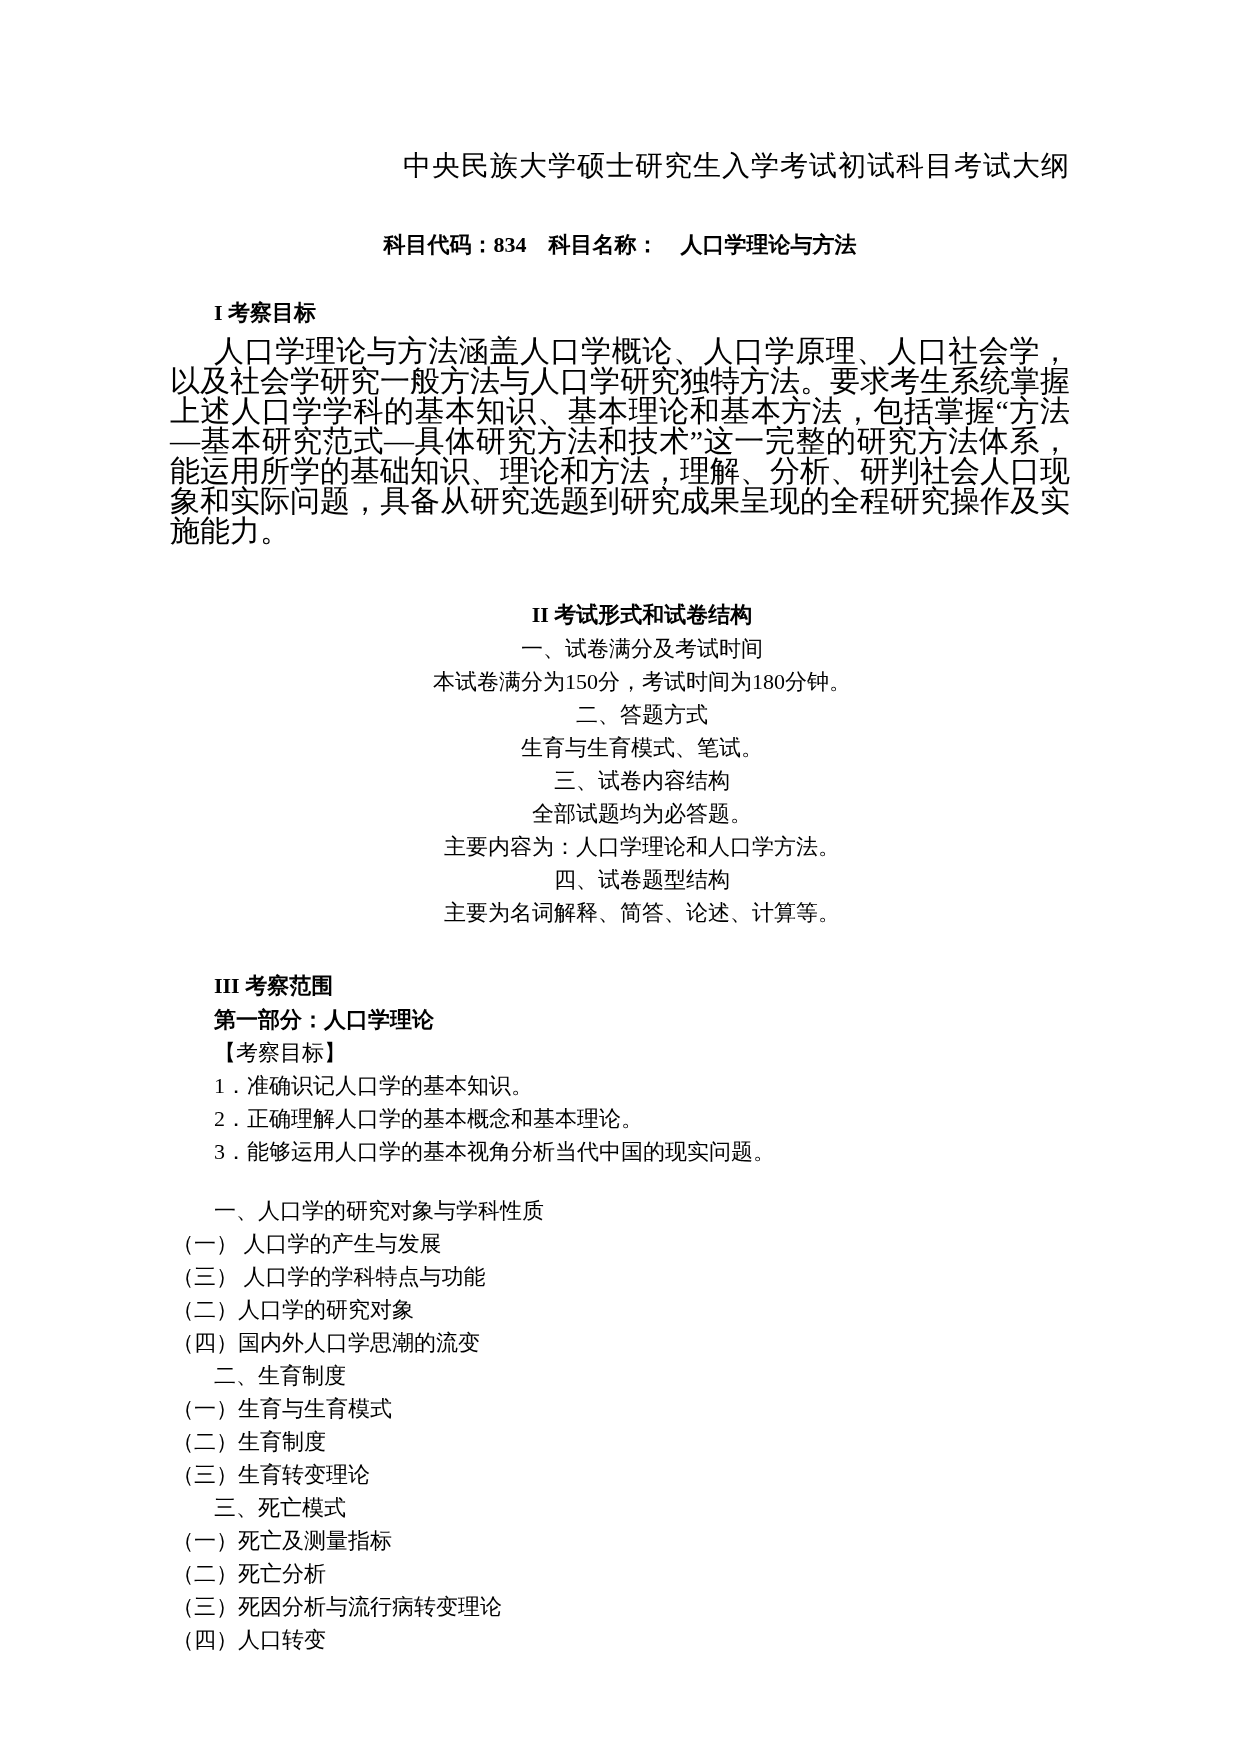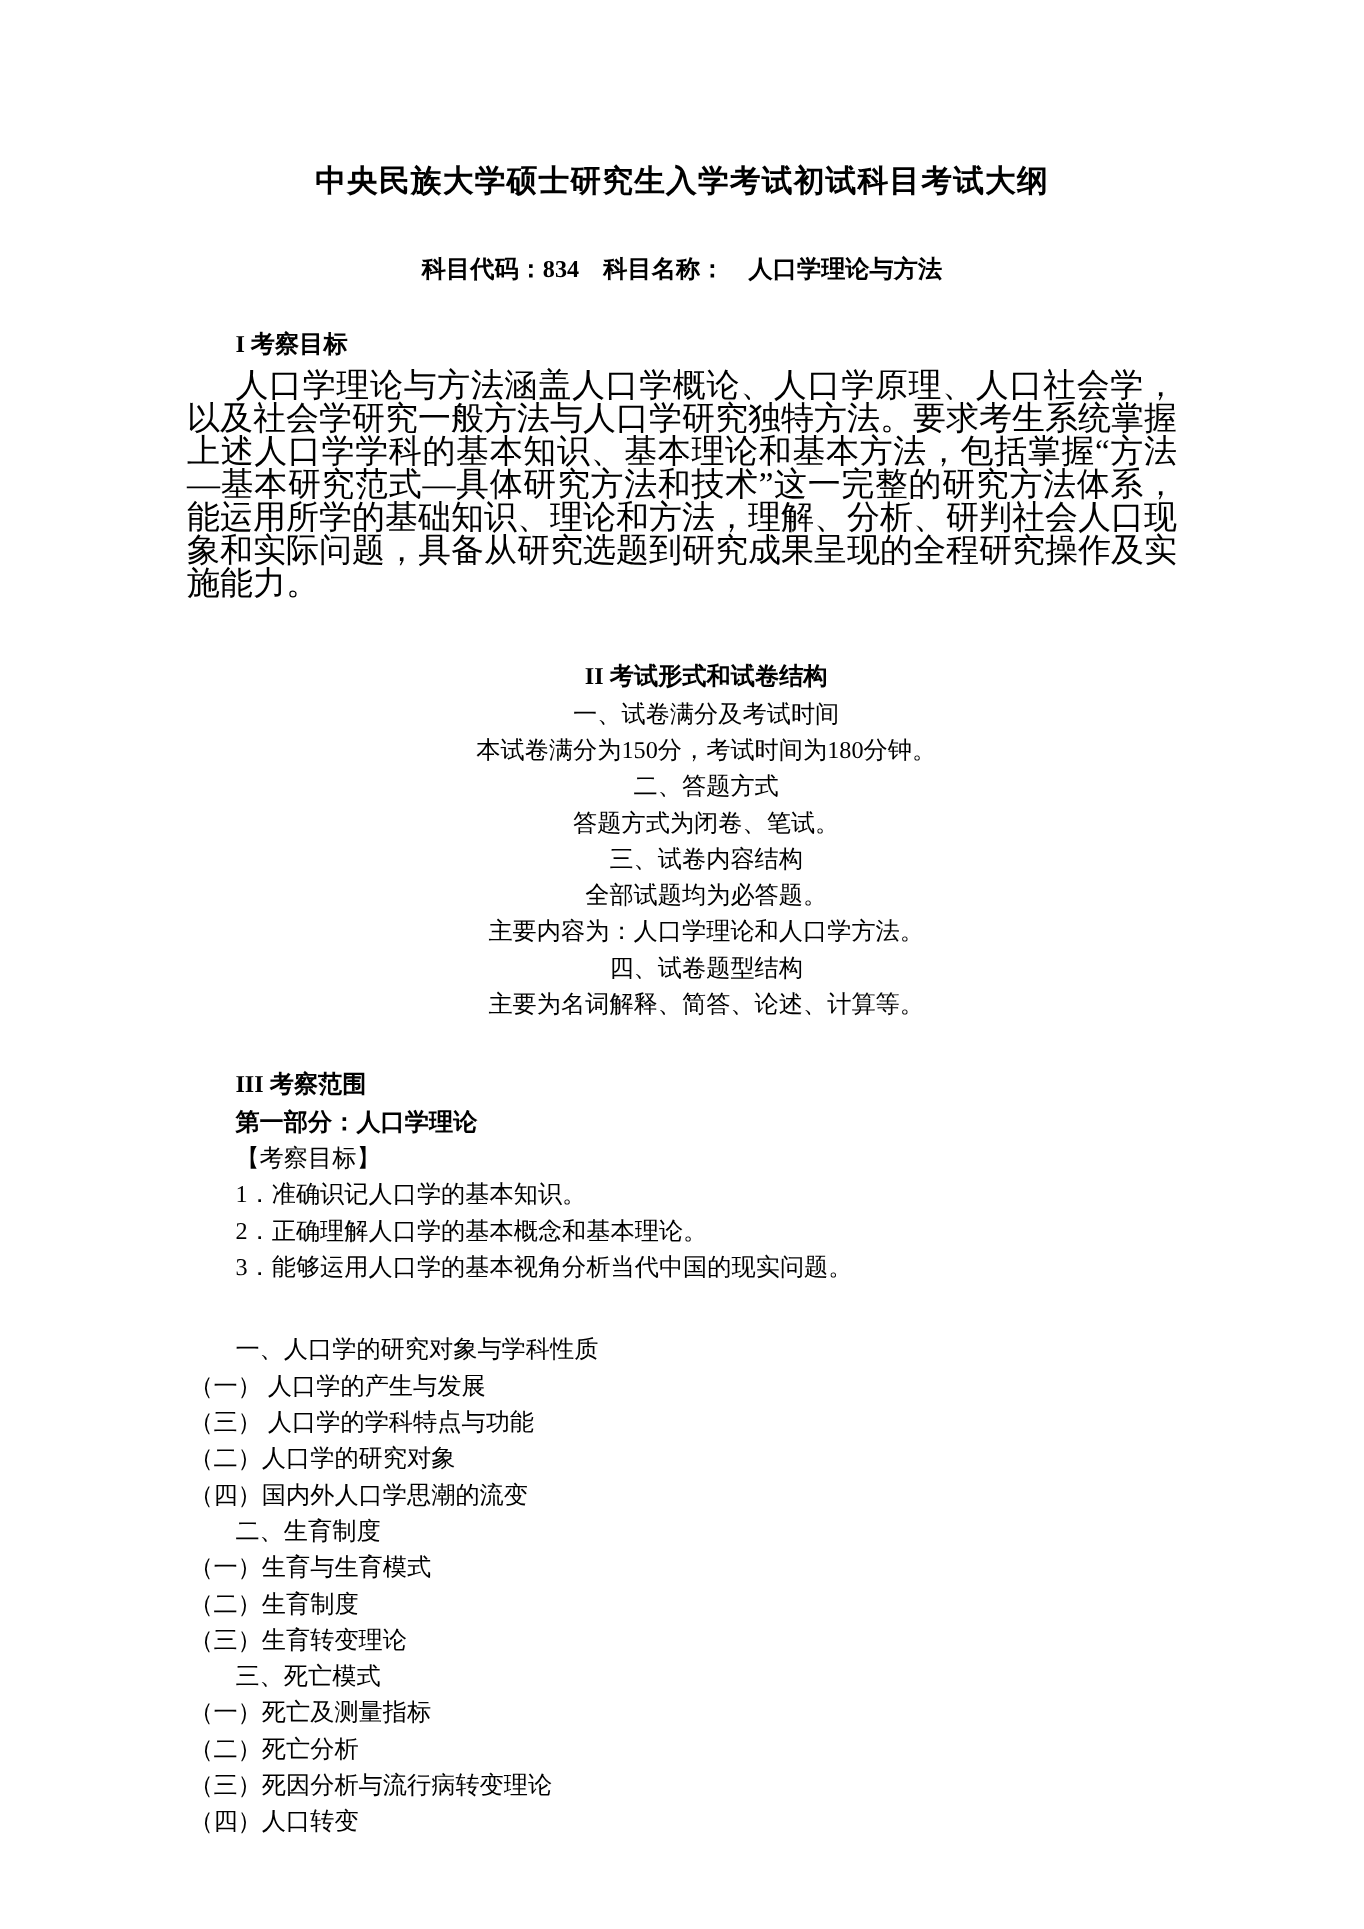--- a/index.html
+++ b/index.html
@@ -11,22 +11,22 @@
     color: #000000;
     overflow: hidden;
   }
   .page {
     width: 1240px;
     height: 1754px;
     padding: 146px 170px 0 170px;
   }
   .doc-title {
     font-size: 28px;
-    font-weight: bold;
-    text-align: center;
+    font-weight: normal;
+    text-align: right;
     line-height: 40px;
     letter-spacing: 1px;
     white-space: nowrap;
   }
   .subject-line {
     margin-top: 44px;
     text-align: center;
     font-size: 22px;
     font-weight: bold;
     line-height: 30px;
@@ -47,21 +47,21 @@
   }
   .sec-structure { margin-top: 52px; text-align: center; }
   .sec-scope { margin-top: 40px; }
   .line {
     font-size: 22px;
     line-height: 33px;
     padding-left: 44px;
     white-space: nowrap;
   }
   .line.bold { font-weight: bold; }
-  .outline { margin-top: 42px; }
+  .outline { margin-top: 26px; }
   .outline-main {
     font-size: 22px;
     line-height: 33px;
     padding-left: 44px;
     white-space: nowrap;
   }
   .outline-sub {
     font-size: 22px;
     line-height: 33px;
     padding-left: 2px;
@@ -80,21 +80,21 @@
   <div class="sec-goals">
     <div class="sec-heading">I 考察目标</div>
     <p class="para">人口学理论与方法涵盖人口学概论、人口学原理、人口社会学，以及社会学研究一般方法与人口学研究独特方法。要求考生系统掌握上述人口学学科的基本知识、基本理论和基本方法，包括掌握“方法—基本研究范式—具体研究方法和技术”这一完整的研究方法体系，能运用所学的基础知识、理论和方法，理解、分析、研判社会人口现象和实际问题，具备从研究选题到研究成果呈现的全程研究操作及实施能力。</p>
   </div>
 
   <div class="sec-structure">
     <div class="sec-heading">II 考试形式和试卷结构</div>
     <div class="line">一、试卷满分及考试时间</div>
     <div class="line">本试卷满分为150分，考试时间为180分钟。</div>
     <div class="line">二、答题方式</div>
-    <div class="line">答题方式为闭卷、笔试。</div>
+    <div class="line">生育与生育模式、笔试。</div>
     <div class="line">三、试卷内容结构</div>
     <div class="line">全部试题均为必答题。</div>
     <div class="line">主要内容为：人口学理论和人口学方法。</div>
     <div class="line">四、试卷题型结构</div>
     <div class="line">主要为名词解释、简答、论述、计算等。</div>
   </div>
 
   <div class="sec-scope">
     <div class="sec-heading">III 考察范围</div>
     <div class="line bold">第一部分：人口学理论</div>

